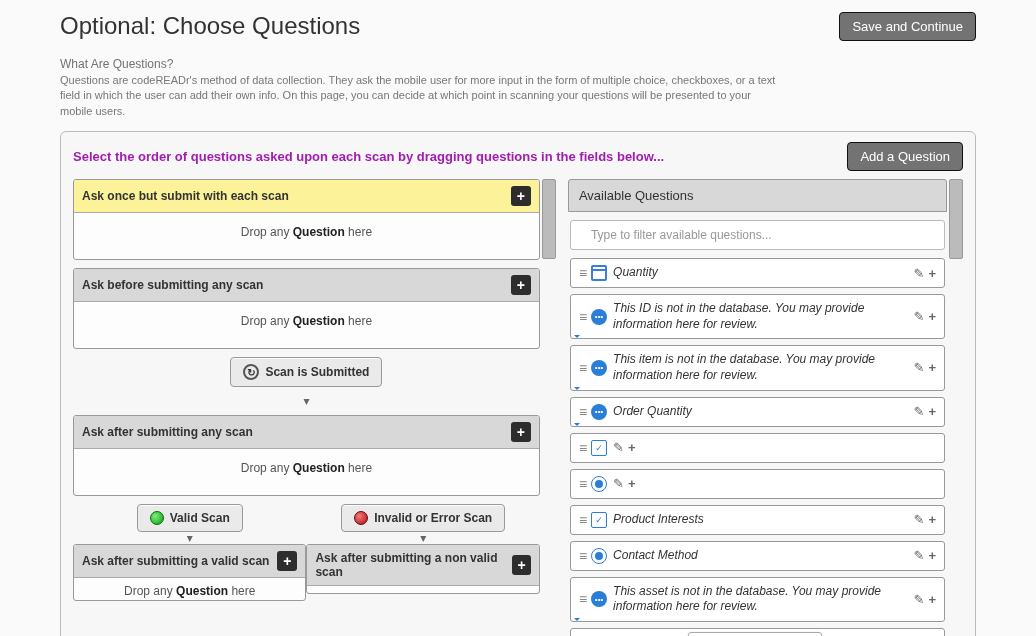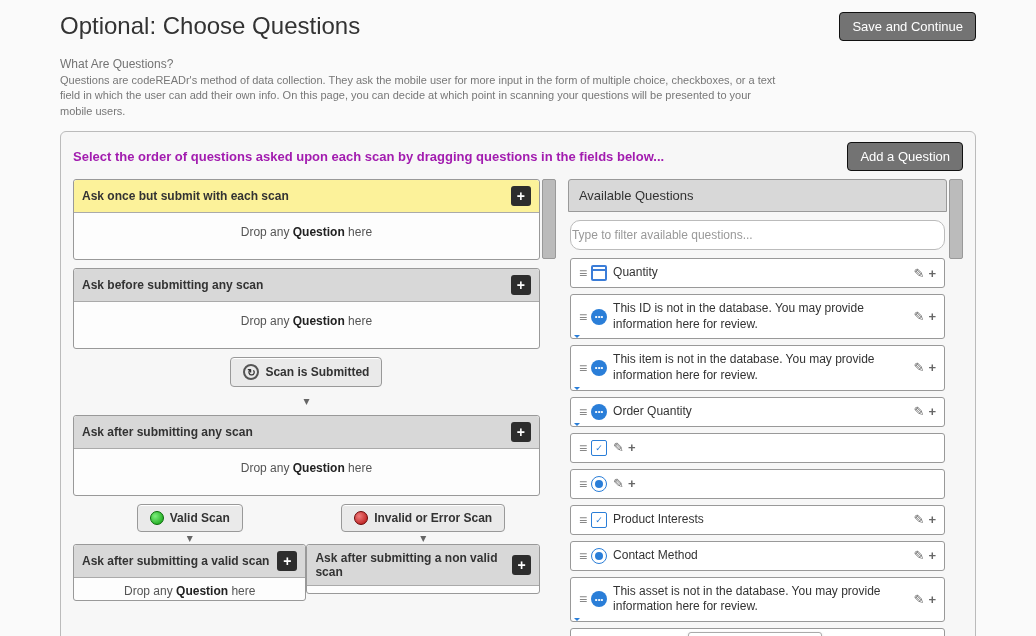--- a/index.html
+++ b/index.html
@@ -25,36 +25,36 @@
 .milestone{display:flex;justify-content:center;}
 .pill{border:1px solid #999;border-radius:4px;background:#eaeaea;padding:6px 12px;font-size:12px;font-weight:bold;display:flex;align-items:center;gap:6px;box-shadow:inset 0 1px 0 #fff;}
 .pill .circle{width:16px;height:16px;border-radius:50%;border:2px solid #555;display:inline-flex;align-items:center;justify-content:center;font-size:10px;}
 .pill .green{width:14px;height:14px;border-radius:50%;background:radial-gradient(circle at 35% 35%, #7df07d, #0b9b0b);border:1px solid #066906;}
 .pill .red{width:14px;height:14px;border-radius:50%;background:radial-gradient(circle at 35% 35%, #f07d7d, #b10b0b);border:1px solid #6b0606;}
 .arrow-down{text-align:center;color:#666;font-size:12px;line-height:1;}
 .split{display:flex;}
 .split>div{flex:1;}
 .split .milestone{width:100%;}
 .right-head{background:#d8d8d8;border:1px solid #999;border-radius:3px 3px 0 0;padding:8px 10px;font-weight:normal;font-size:13px;color:#333;}
-.filter{width:calc(100% - 0px);padding:7px 1px;border:1px solid #bbb;border-radius:10px;margin:8px 0;font-size:12px;color:#888;}
+.filter{width:calc(100% - 0px);padding:7px 20px;border:1px solid #bbb;border-radius:3px;margin:8px 0;font-size:12px;color:#888;}
 .filter::placeholder{color:#999;}
 .qlist{display:flex;flex-direction:column;gap:6px;}
 .qitem{border:1px solid #999;border-radius:3px;background:#fff;padding:6px 8px;display:flex;align-items:center;font-size:12px;color:#333;position:relative;}
 .qitem .grip{color:#888;margin-right:6px;font-size:14px;letter-spacing:-2px;cursor:grab;}
 .qitem .icon{width:16px;height:16px;margin-right:6px;display:inline-flex;align-items:center;justify-content:center;font-size:11px;}
 .icon.note{background:#3b7dd8;border-radius:2px;position:relative;}
 .icon.note::before{content:"";position:absolute;top:2px;left:2px;right:2px;height:2px;background:#fff;}
 .icon.note::after{content:"";position:absolute;top:6px;left:2px;right:2px;bottom:2px;background:#fff;}
 .icon.chat{background:#2a7ed8;border-radius:50%;color:#fff;font-size:8px;}
 .icon.chat::after{content:"";position:absolute;bottom:-3px;left:3px;border:3px solid transparent;border-top-color:#2a7ed8;}
 .icon.check{border:1px solid #2a7ed8;border-radius:2px;color:#2a7ed8;font-size:9px;}
 .icon.radio{border:1px solid #2a7ed8;border-radius:50%;position:relative;}
 .icon.radio::after{content:"";position:absolute;top:3px;left:3px;right:3px;bottom:3px;background:#2a7ed8;border-radius:50%;}
 .icon.list{display:flex;flex-direction:column;gap:2px;padding:2px 0;}
-.qitem .label{flex:1;line-height:1.3;}
+.qitem .label{flex:1;line-height:1.3;font-style:italic;}
 .qitem .actions{display:flex;gap:4px;color:#666;font-size:13px;}
 .qitem .actions span{cursor:pointer;}
 .tooltip{position:absolute;background:#fff;border:1px solid #aaa;border-radius:3px;padding:4px 10px;font-size:12px;color:#333;box-shadow:0 1px 3px rgba(0,0,0,.15);white-space:nowrap;}
 .right-inner{padding:0 2px 2px 2px;}
 </style>
 </head>
 <body>
 
 <div class="header">
   <h1>Optional: Choose Questions</h1>

